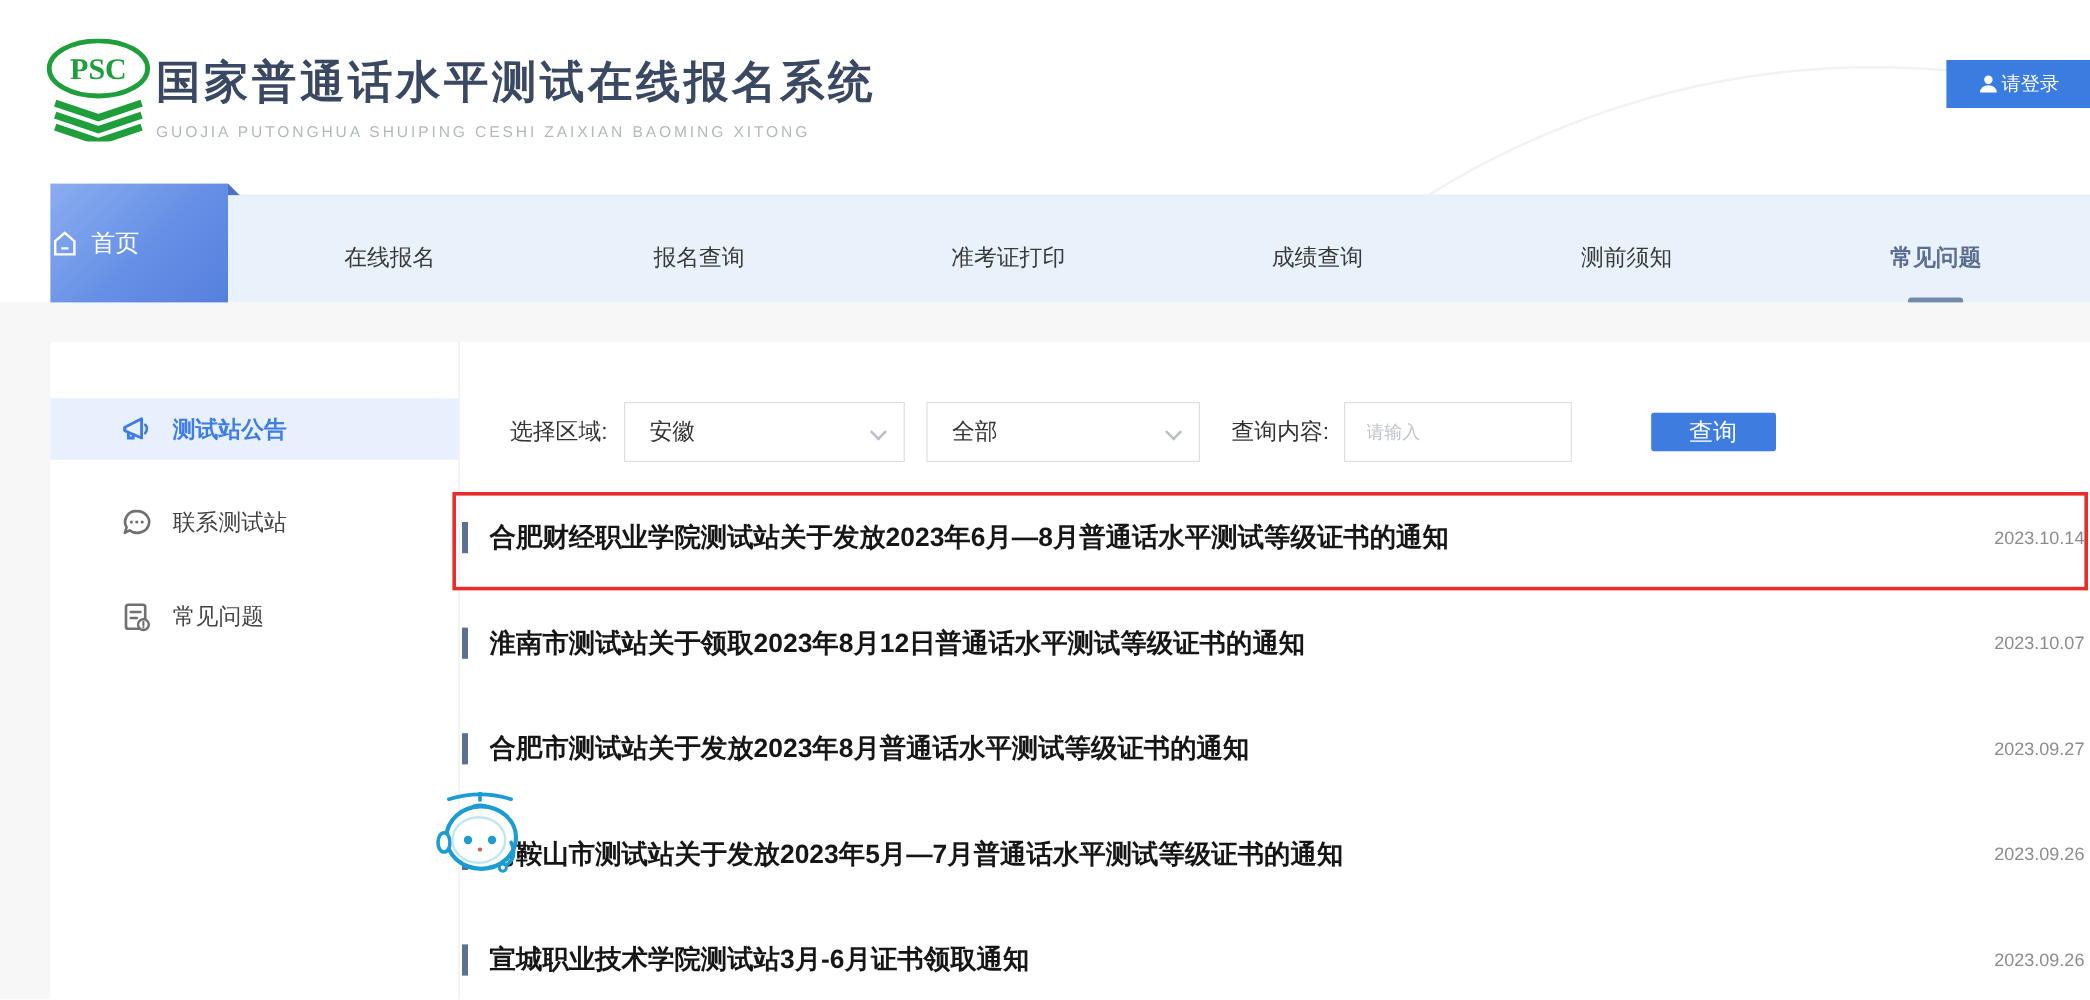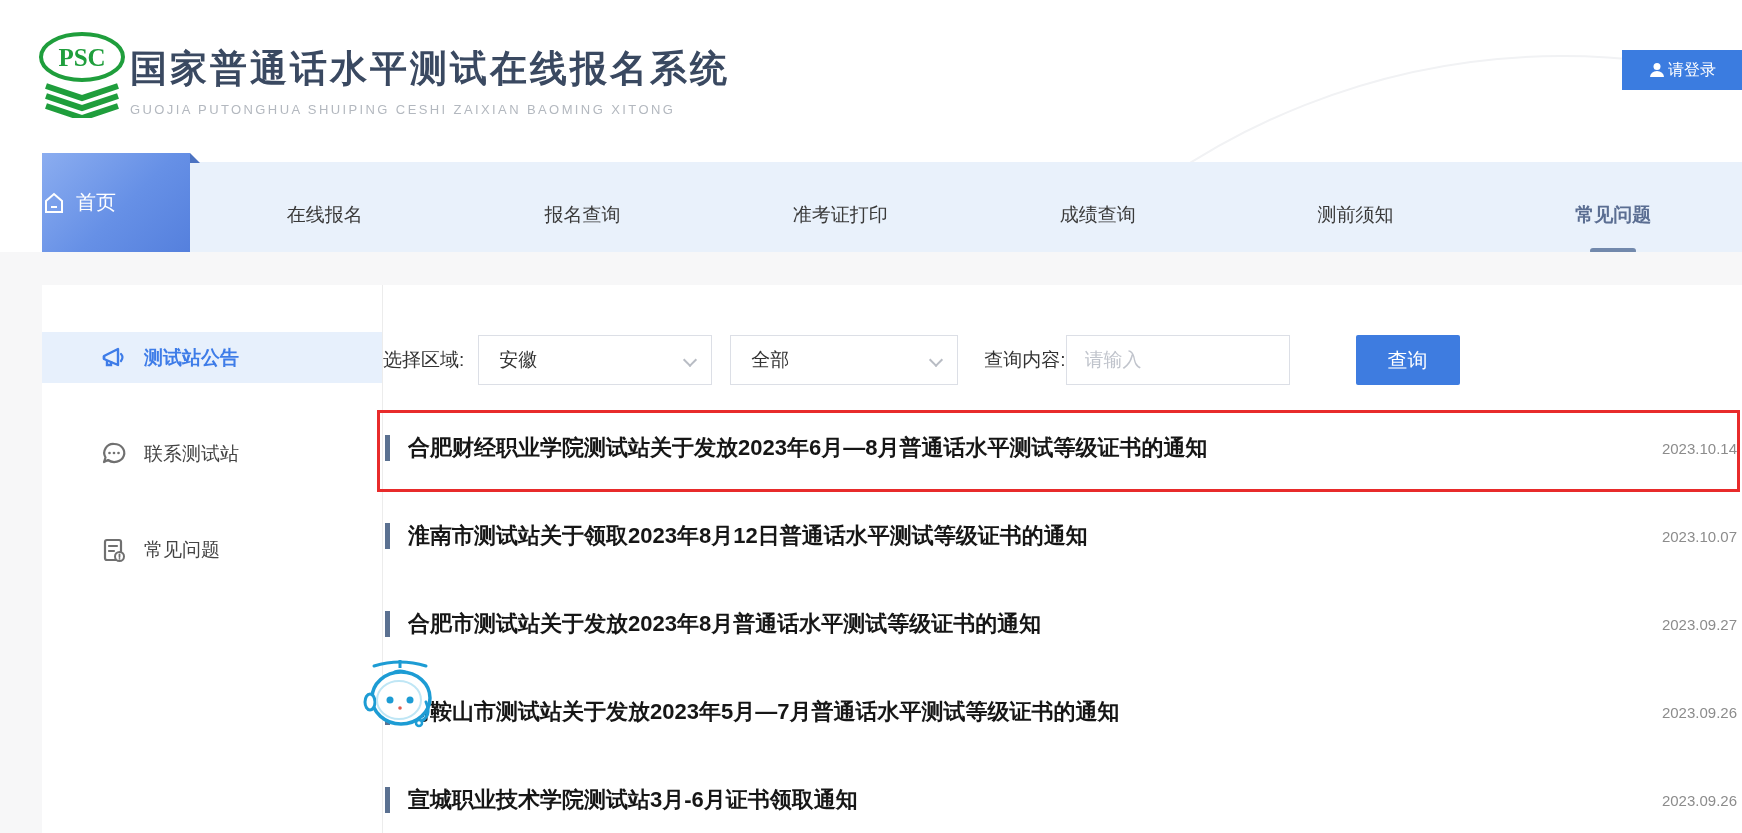--- a/index.html
+++ b/index.html
@@ -35,40 +35,40 @@
   .nav-item.highlighted .nav-underline { position:absolute; bottom:14px; left:50%;
               transform:translateX(-50%); width:46px; height:6px; border-radius:3px; background:#7289ac; }
 
   
   .content-bg { position:absolute; top:252px; left:0; width:100%; height:581px; background:#f7f7f8; }
   .panel { position:absolute; top:285px; left:42px; right:0; bottom:0; background:#fff; display:flex; }
 
   
   .sidebar { width:341px; flex:0 0 341px; border-right:1px solid #ececec; padding-top:47px; }
   .side-item { height:51px; display:flex; align-items:center; padding-left:58px; gap:16px;
-               font-size:19px; color:#444; cursor:pointer; margin-bottom:45px; }
+               font-size:19px; color:#444; cursor:pointer; margin-bottom:27px; }
   .side-item.active { background:#e7f0fc; color:#3e7ce8; font-weight:bold; }
 
   
   .main { flex:1; position:relative; }
   .filter-row { display:flex; align-items:center; margin-top:50px; height:50px; }
   .f-label { font-size:19px; color:#333; white-space:nowrap; }
-  .lbl-region { }
+  .lbl-region { margin-left:42px; }
   .select-box { position:relative; width:234px; height:50px; border:1px solid #dcdfe6; background:#fff;
                 display:flex; align-items:center; padding-left:20px; font-size:19px; color:#333;
                 margin-left:14px; cursor:pointer; }
   .select-box.second { width:228px; margin-left:18px; }
   .chevron { position:absolute; right:16px; top:19px; width:10px; height:10px;
              border-right:2px solid #b8bcc4; border-bottom:2px solid #b8bcc4; transform:rotate(45deg); }
   .lbl-keyword { margin-left:26px; }
-  .keyword-input { width:224px; height:50px; border:1px solid #dcdfe6; background:#fff; outline:none;
-                   margin-left:0; padding-left:18px; font-size:19px; color:#333;
+  .keyword-input { width:190px; height:50px; border:1px solid #dcdfe6; background:#fff; outline:none;
+                   margin-left:12px; padding-left:18px; font-size:15px; color:#333;
                    font-family:"Liberation Sans", sans-serif; }
   .keyword-input::placeholder { color:#c0c4cc; }
-  .search-btn { width:104px; height:50px; margin-left:66px; background:#3e7ce0; color:#fff;
+  .search-btn { width:104px; height:32px; margin-left:66px; background:#3e7ce0; color:#fff;
                 border:none; border-radius:2px; font-size:20px; cursor:pointer;
                 font-family:Liberation Serif, serif; }
 
   
   .rows { margin-top:19px; }
   .row { position:relative; height:88px; display:flex; align-items:center; padding-left:2px;
          padding-right:5px; cursor:pointer; }
   .row-bar { width:5px; height:26px; background:#5b7191; flex:0 0 5px; }
   .row-title { margin-left:18px; font-size:22px; font-weight:bold; color:#161616; white-space:nowrap;
                overflow:hidden; text-overflow:ellipsis; flex:1; }

